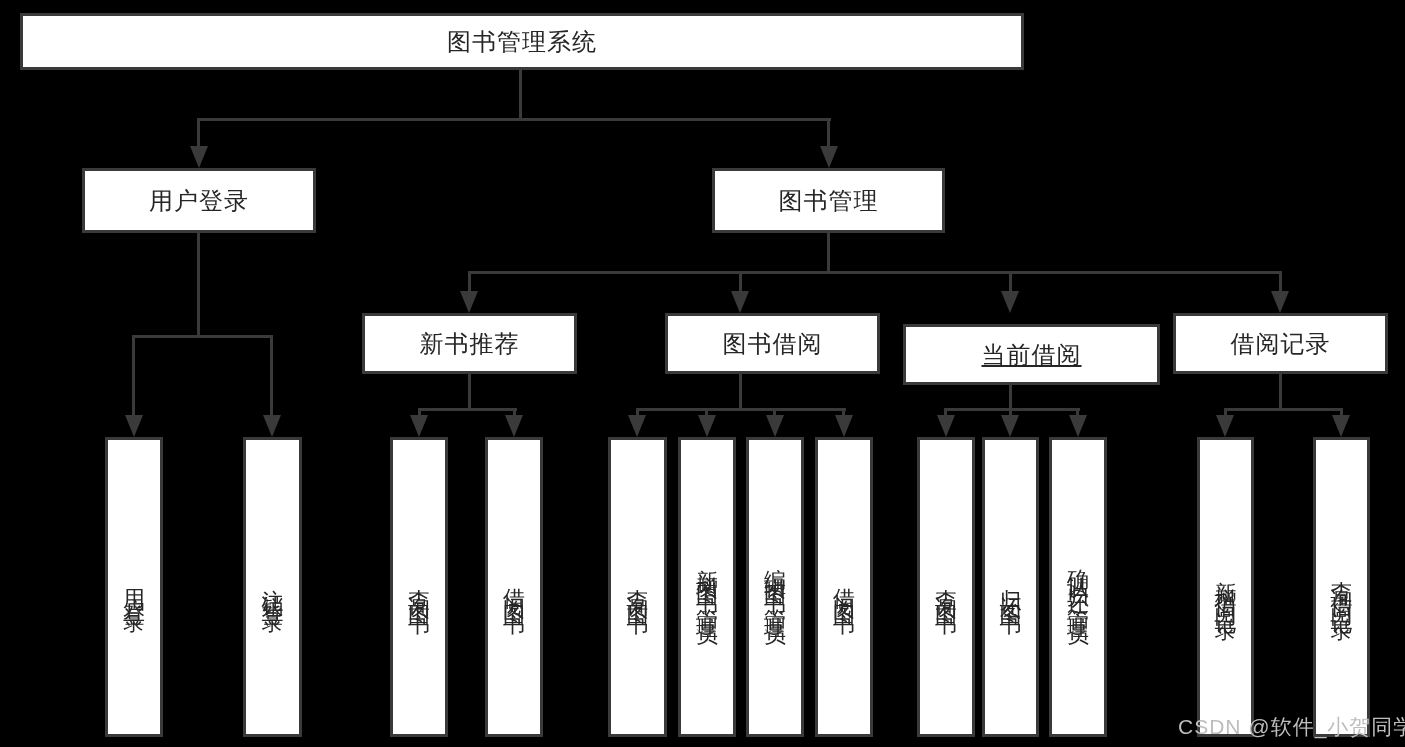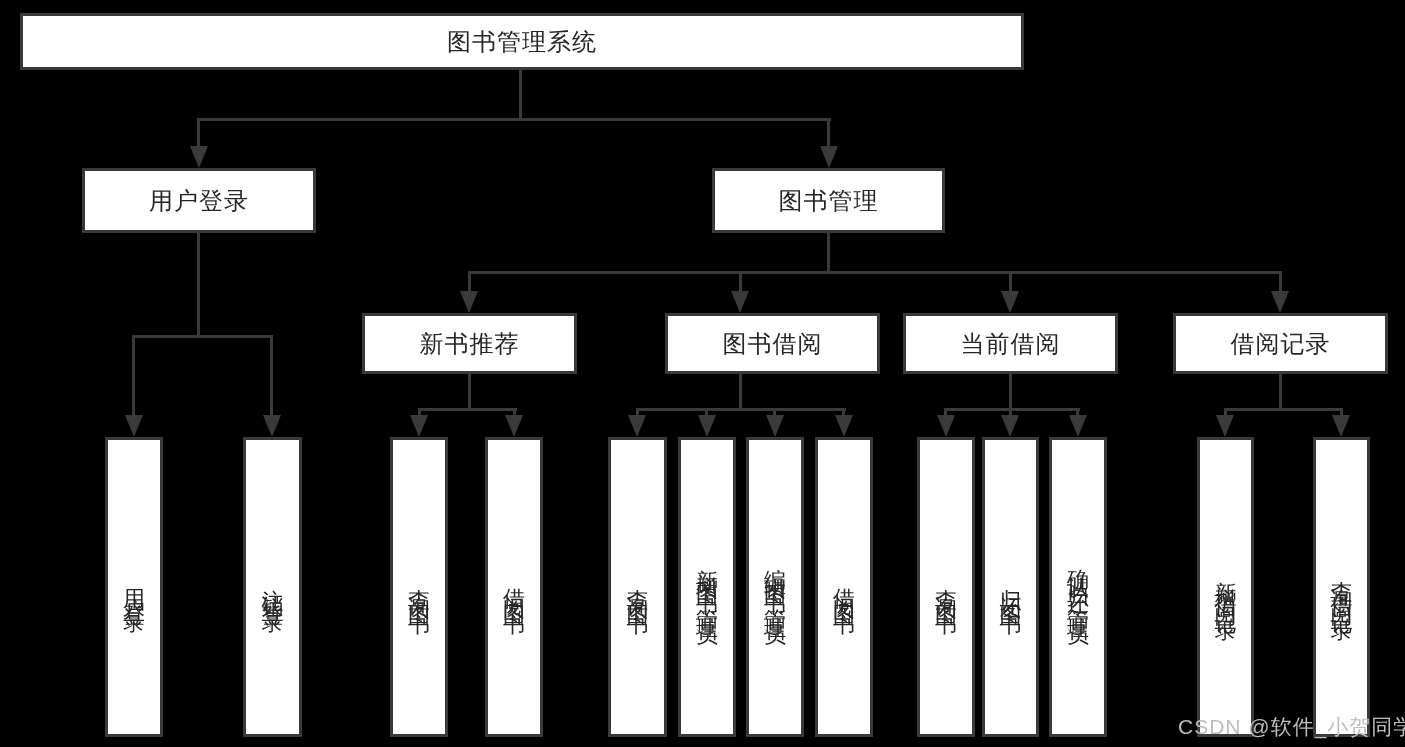--- a/index.html
+++ b/index.html
@@ -93,21 +93,21 @@
   <div class="vl" style="left:1340px;top:408px;height:9px;"></div>
   <div class="ah" style="left:1332px;top:415px;"></div>
 
   <div class="box hlabel" style="left:20px;top:13px;width:1004px;height:57px;">图书管理系统</div>
 
   <div class="box hlabel" style="left:82px;top:168px;width:234px;height:65px;">用户登录</div>
   <div class="box hlabel" style="left:362px;top:313px;width:215px;height:61px;">新书推荐</div>
 
   <div class="box hlabel" style="left:712px;top:168px;width:233px;height:65px;">图书管理</div>
   <div class="box hlabel" style="left:633px;top:313px;width:215px;height:61px;margin-left:32px;">图书借阅</div>
-  <div class="box hlabel" style="left:903px;top:313px;width:215px;height:61px;">当前借阅</div>
+  <div class="box hlabel" style="left:903px;top:324px;width:257px;height:61px;text-decoration:underline;">当前借阅</div>
   <div class="box hlabel" style="left:1173px;top:313px;width:215px;height:61px;">借阅记录</div>
 
   <div class="box leaf" style="left:105px;top:437px;width:58px;height:300px;">用户登录</div>
   <div class="box leaf" style="left:243px;top:437px;width:59px;height:300px;">注销登录</div>
 
   <div class="box leaf" style="left:390px;top:437px;width:58px;height:300px;">查询图书</div>
   <div class="box leaf" style="left:485px;top:437px;width:58px;height:300px;">借阅图书</div>
 
   <div class="box leaf" style="left:608px;top:437px;width:59px;height:300px;">查询图书</div>
   <div class="box leaf" style="left:678px;top:437px;width:58px;height:300px;">新增图书（管理员）</div>

